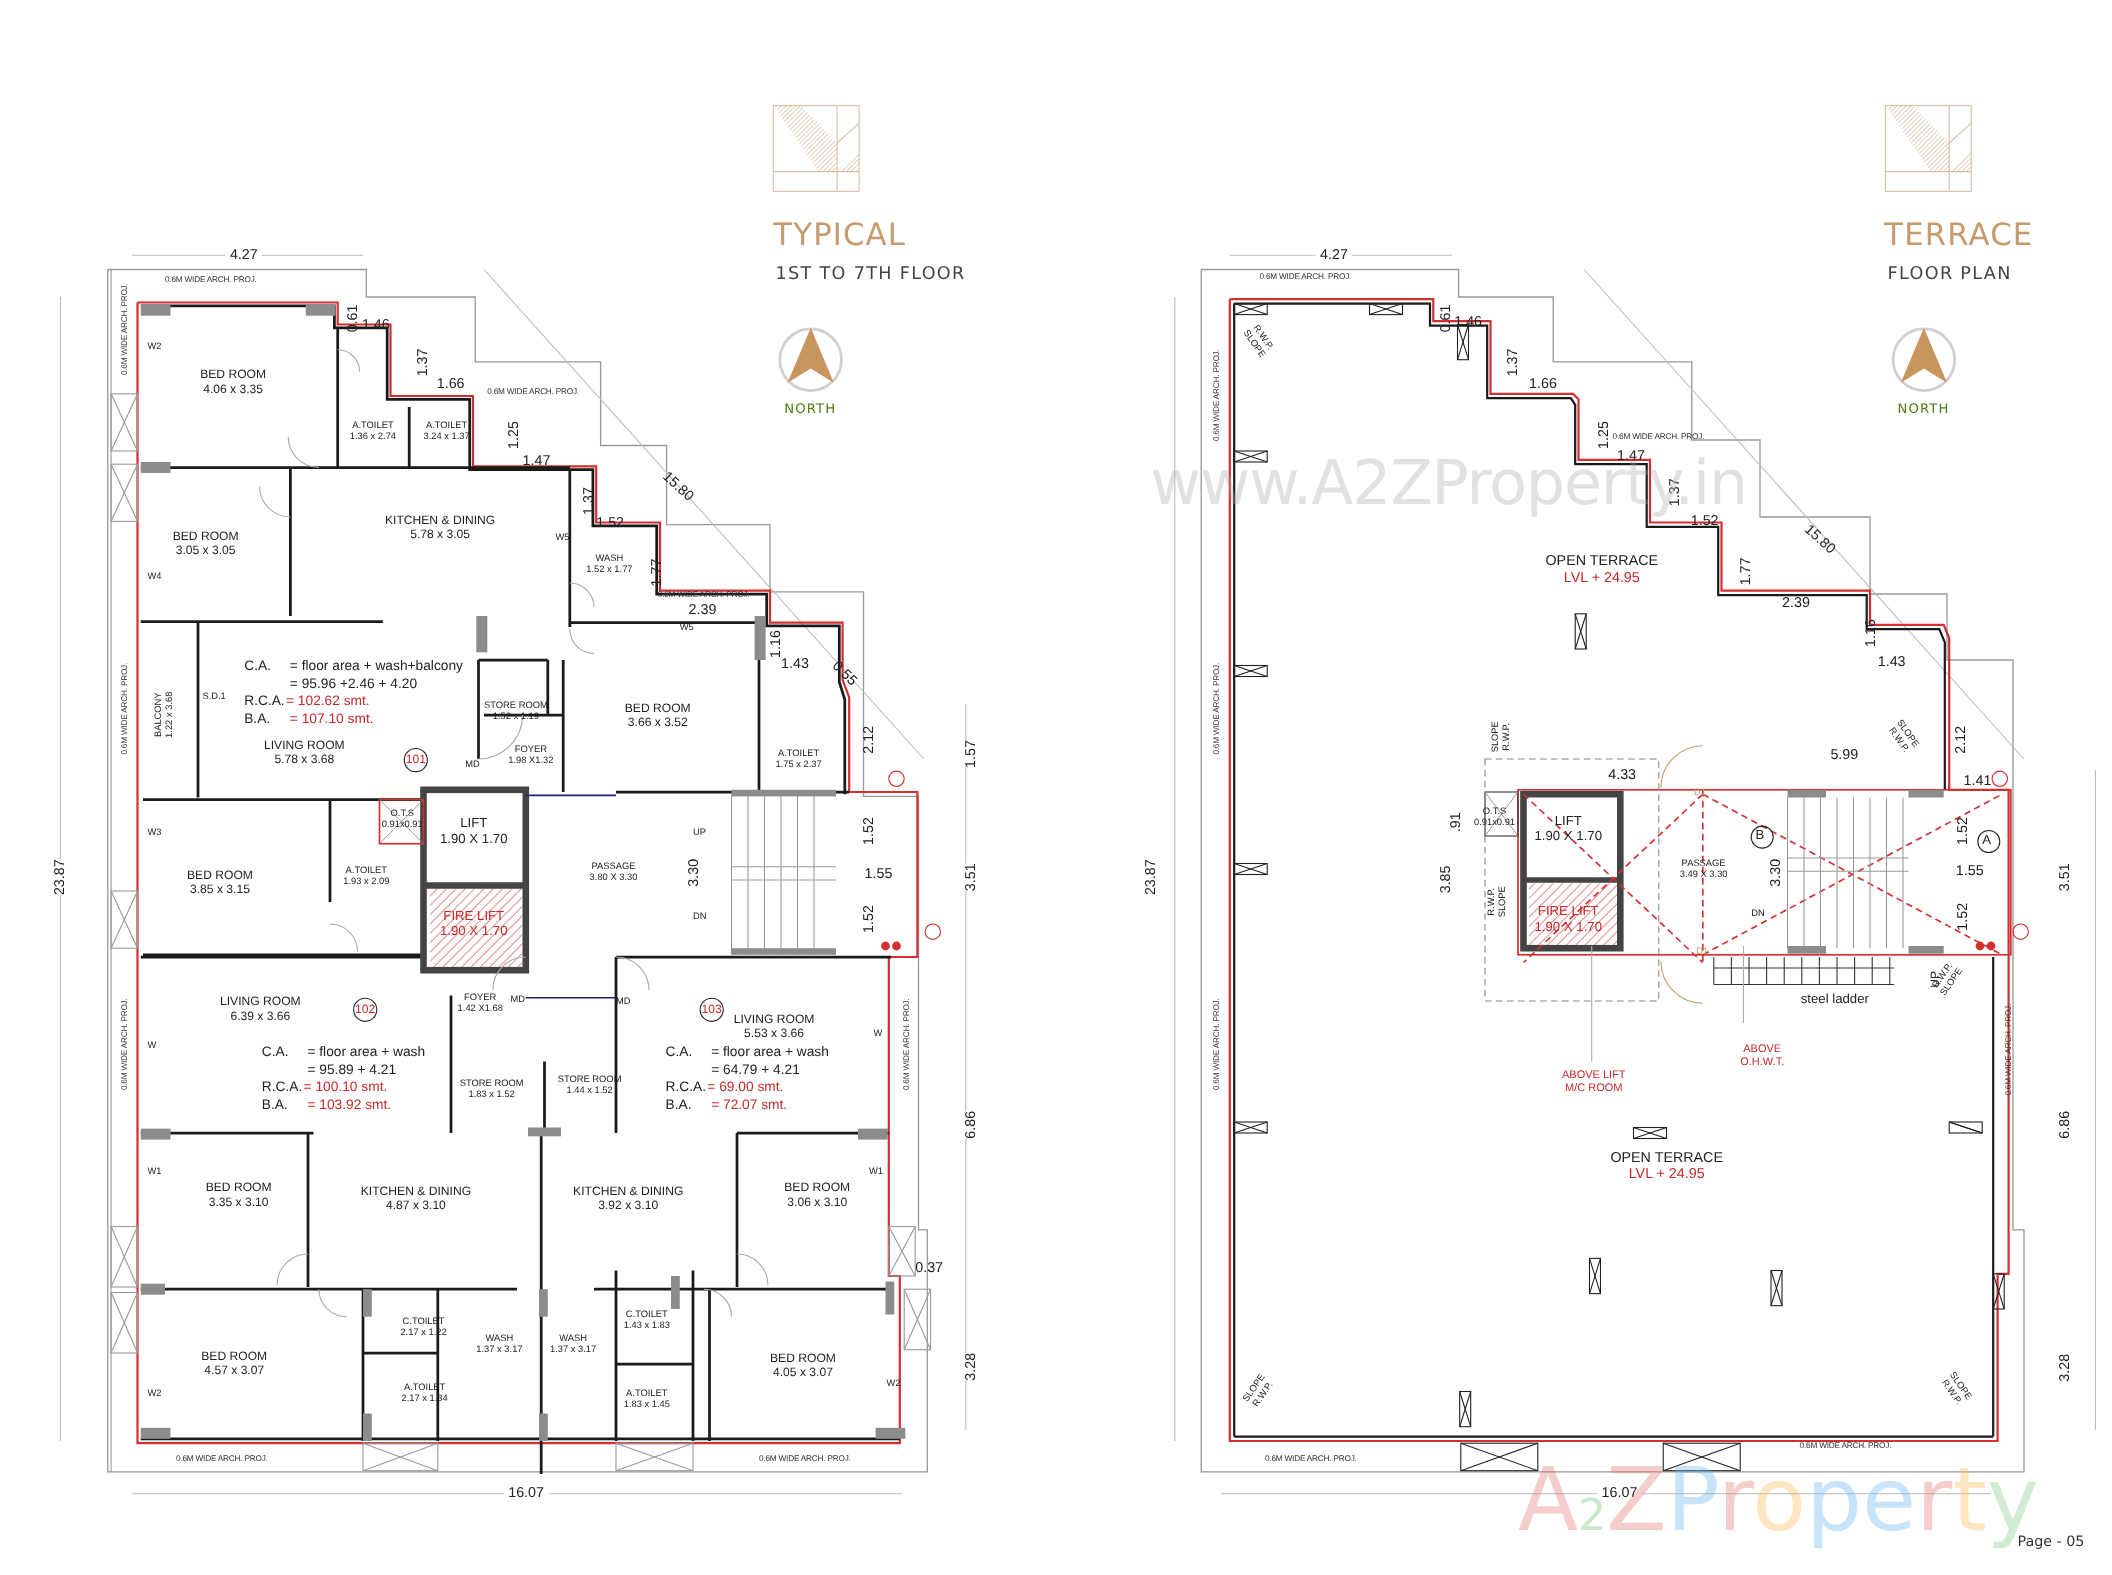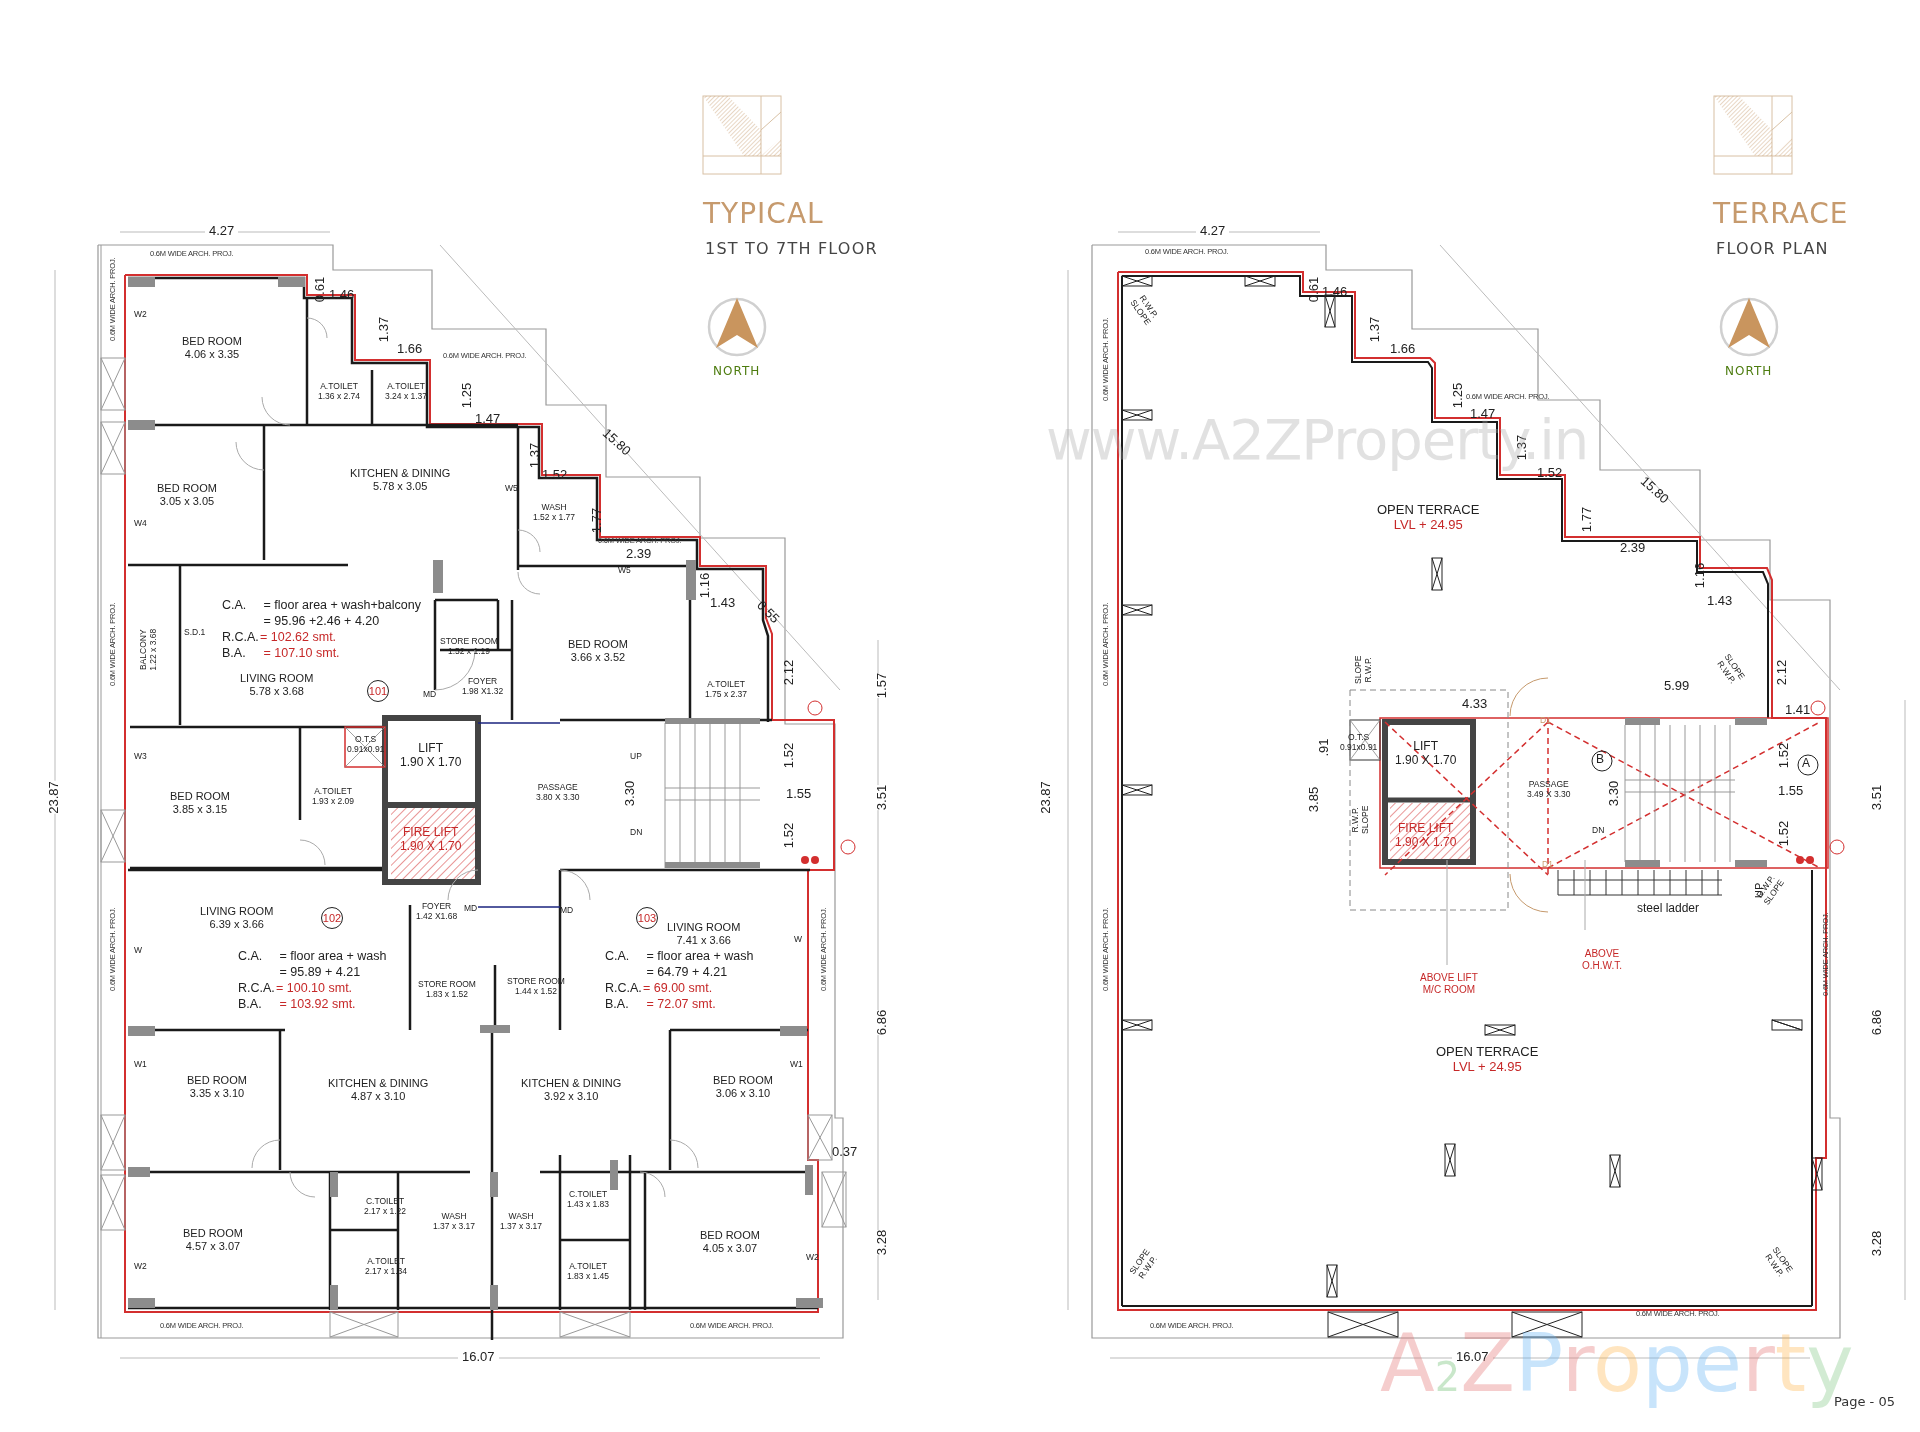--- a/index.html
+++ b/index.html
@@ -14,21 +14,21 @@
   .vert{transform:rotate(-90deg);transform-origin:center center;}
   .red{color:#c62828;}
   .area{position:absolute;font-size:12.5px;line-height:16px;white-space:nowrap;}
   .area .lbl{display:inline-block;width:38px;}
   .unit{position:absolute;width:20px;height:20px;border:1.5px solid #222;border-radius:50%;font-size:11px;color:#c62828;text-align:center;line-height:20px;}
   .title-main{font-size:28px;color:#c69a6d;letter-spacing:1px;font-family:"DejaVu Sans",sans-serif;font-weight:normal;}
   .title-sub{font-size:16px;color:#444;letter-spacing:1.2px;font-family:"DejaVu Sans",sans-serif;}
   .north-label{font-size:12px;color:#4d7c0f;letter-spacing:1px;font-family:"DejaVu Sans",sans-serif;}
   .wm-url{font-size:56px;color:rgba(170,170,170,0.35);font-family:"DejaVu Sans",sans-serif;letter-spacing:-1px;}
   .page{font-size:13px;color:#333;font-family:"DejaVu Sans",sans-serif;}
-  .terr{font-size:13px;color:#222;}
+  .terr{font-size:13px;color:#222;margin-left:28px;}
 </style>
 </head>
 <body>
 
 <svg width="1920" height="1432" viewBox="0 0 1920 1432">
   <defs>
     <pattern id="hatch" width="6" height="6" patternUnits="userSpaceOnUse" patternTransform="rotate(45)">
       <line x1="0" y1="0" x2="0" y2="6" stroke="#d32f2f" stroke-width="1"></line>
     </pattern>
     <pattern id="goldhatch" width="3" height="3" patternUnits="userSpaceOnUse" patternTransform="rotate(45)">
@@ -410,21 +410,21 @@
   <div class="t room" style="left:170px;top:790px;"><span>BED ROOM</span><span class="dim">3.85 x 3.15</span></div>
   <div class="t small" style="left:347px;top:735px;"><span>O.T.S</span><br><span>0.91x0.91</span></div>
   <div class="t small" style="left:312px;top:787px;"><span>A.TOILET</span><br><span>1.93 x 2.09</span></div>
   <div class="t" style="left:400px;top:742px;font-size:12px;"><span>LIFT</span><br><span>1.90 X 1.70</span></div>
   <div class="t red" style="left:400px;top:826px;font-size:12px;"><span>FIRE LIFT</span><br><span>1.90 X 1.70</span></div>
   <div class="t small" style="left:536px;top:783px;"><span>PASSAGE</span><br><span>3.80 X 3.30</span></div>
   <div class="t room" style="left:200px;top:905px;"><span>LIVING  ROOM</span><span class="dim">6.39 x 3.66</span></div>
   <div class="t small" style="left:416px;top:902px;"><span>FOYER</span><br><span>1.42 X1.68</span></div>
   <div class="t small" style="left:418px;top:980px;"><span>STORE ROOM</span><br><span>1.83 x 1.52</span></div>
   <div class="t small" style="left:507px;top:977px;"><span>STORE ROOM</span><br><span>1.44 x 1.52</span></div>
-  <div class="t room" style="left:667px;top:921px;"><span>LIVING  ROOM</span><span class="dim">7.41 x 3.66</span></div>
+  <div class="t room" style="left:667px;top:921px;"><span>LIVING  ROOM</span><span class="dim">5.53 x 3.66</span></div>
   <div class="t room" style="left:187px;top:1074px;"><span>BED ROOM</span><span class="dim">3.35 x 3.10</span></div>
   <div class="t room" style="left:328px;top:1077px;"><span>KITCHEN &amp; DINING</span><span class="dim">4.87 x 3.10</span></div>
   <div class="t room" style="left:521px;top:1077px;"><span>KITCHEN &amp; DINING</span><span class="dim">3.92 x 3.10</span></div>
   <div class="t room" style="left:713px;top:1074px;"><span>BED ROOM</span><span class="dim">3.06 x 3.10</span></div>
   <div class="t room" style="left:183px;top:1227px;"><span>BED ROOM</span><span class="dim">4.57 x 3.07</span></div>
   <div class="t small" style="left:364px;top:1197px;"><span>C.TOILET</span><br><span>2.17 x 1.22</span></div>
   <div class="t small" style="left:433px;top:1212px;"><span>WASH</span><br><span>1.37 x 3.17</span></div>
   <div class="t small" style="left:500px;top:1212px;"><span>WASH</span><br><span>1.37 x 3.17</span></div>
   <div class="t small" style="left:567px;top:1190px;"><span>C.TOILET</span><br><span>1.43 x 1.83</span></div>
   <div class="t room" style="left:700px;top:1229px;"><span>BED ROOM</span><span class="dim">4.05 x 3.07</span></div>

